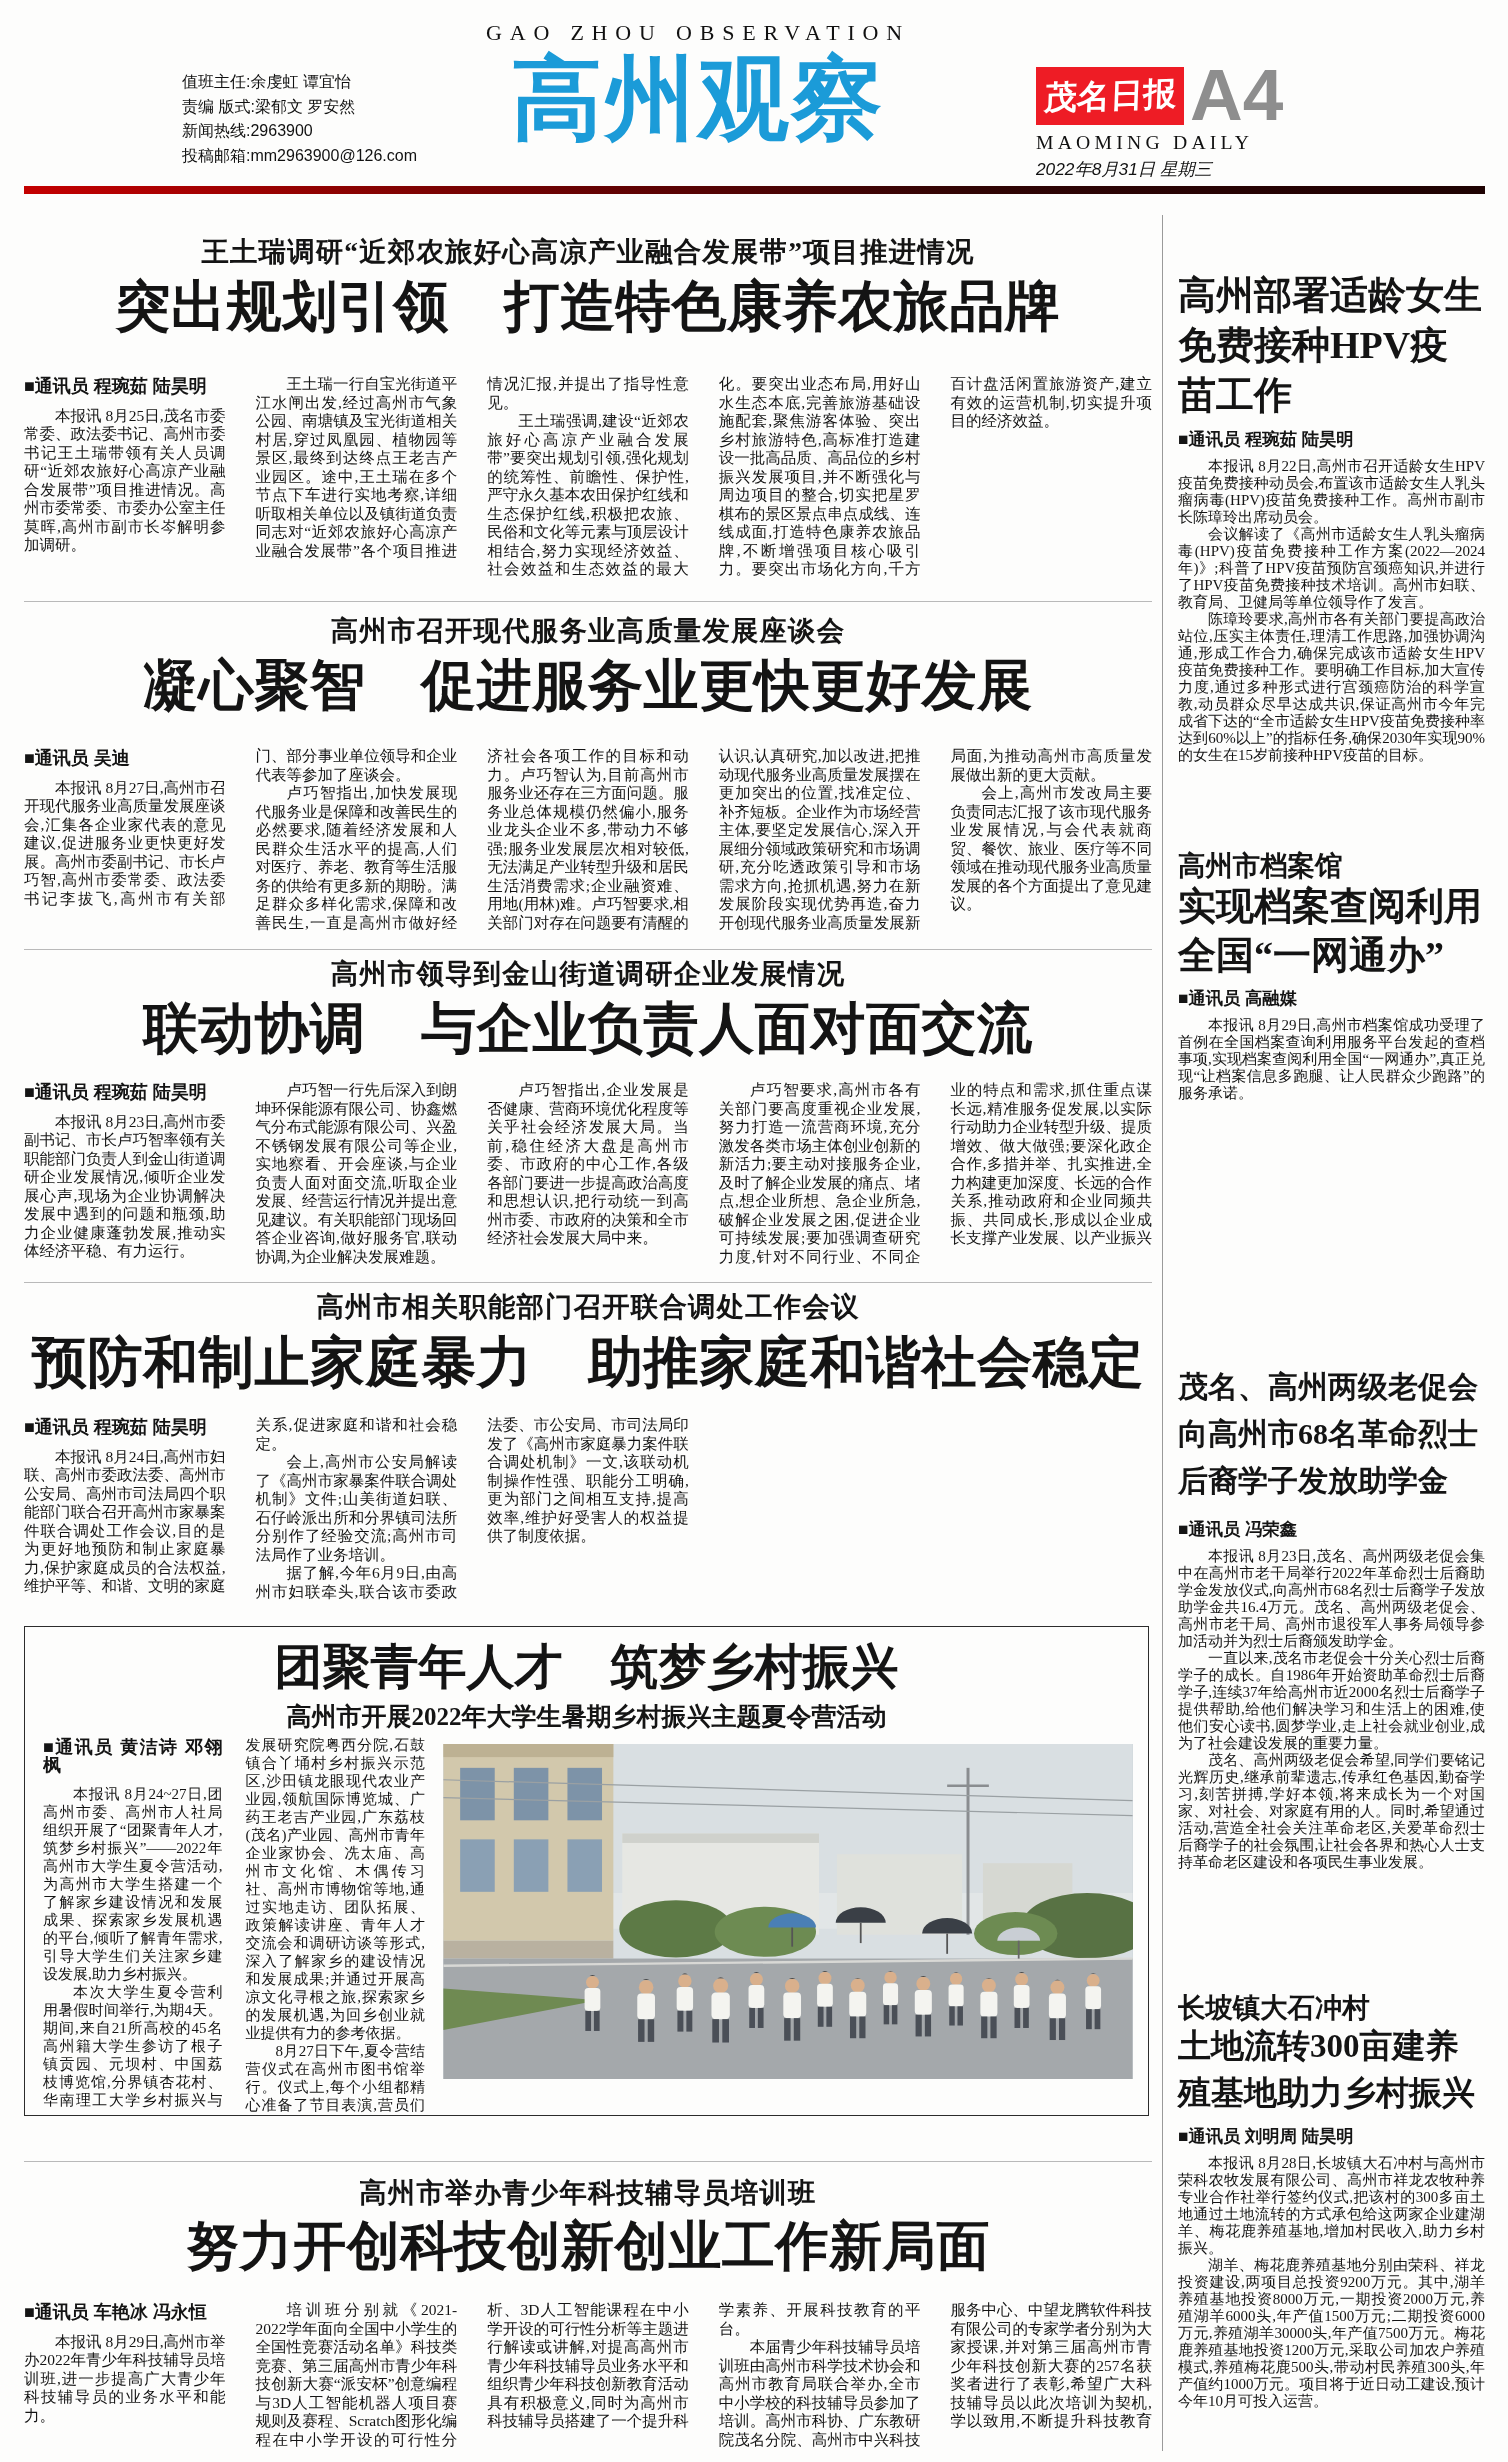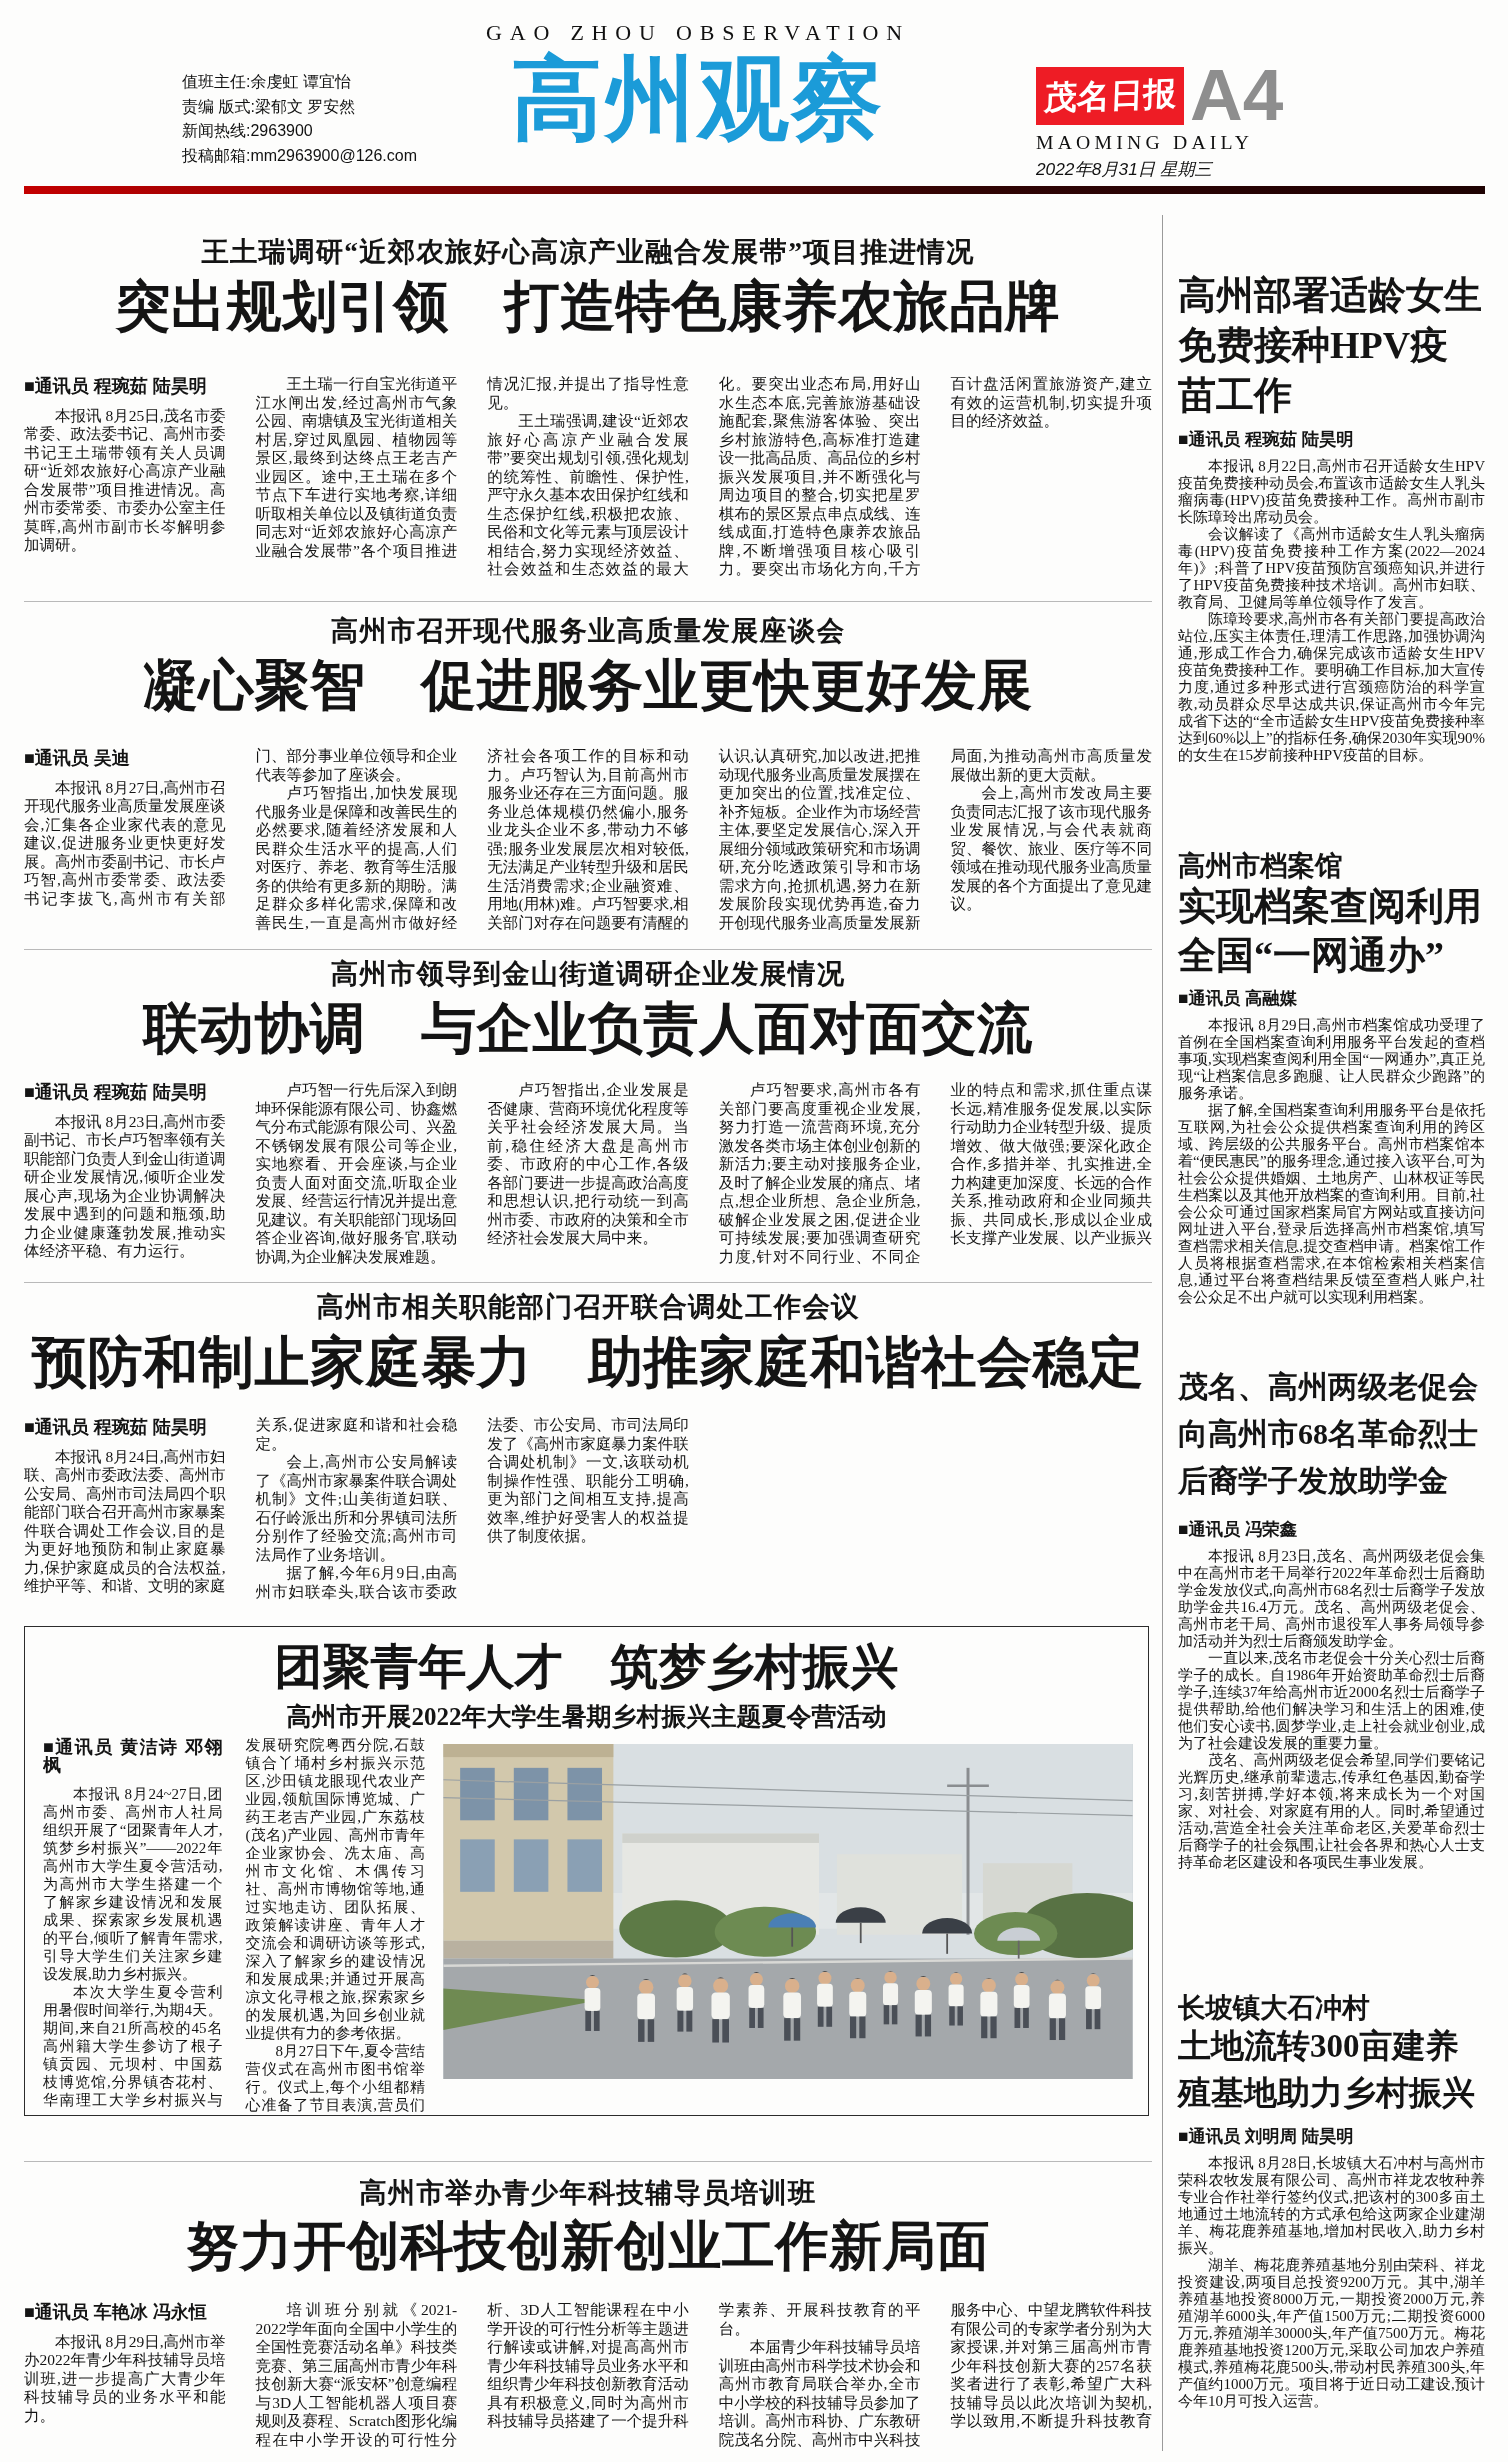--- a/index.html
+++ b/index.html
@@ -217,21 +217,20 @@
   <p>本报讯 8月22日,高州市召开适龄女生HPV疫苗免费接种动员会,布置该市适龄女生人乳头瘤病毒(HPV)疫苗免费接种工作。高州市副市长陈璋玲出席动员会。</p>
   <p>会议解读了《高州市适龄女生人乳头瘤病毒(HPV)疫苗免费接种工作方案(2022—2024年)》;科普了HPV疫苗预防宫颈癌知识,并进行了HPV疫苗免费接种技术培训。高州市妇联、教育局、卫健局等单位领导作了发言。</p>
   <p>陈璋玲要求,高州市各有关部门要提高政治站位,压实主体责任,理清工作思路,加强协调沟通,形成工作合力,确保完成该市适龄女生HPV疫苗免费接种工作。要明确工作目标,加大宣传力度,通过多种形式进行宫颈癌防治的科学宣教,动员群众尽早达成共识,保证高州市今年完成省下达的“全市适龄女生HPV疫苗免费接种率达到60%以上”的指标任务,确保2030年实现90%的女生在15岁前接种HPV疫苗的目标。</p>
 </div>
 
 <div class="abs sb sb-kicker" style="top:848px;">高州市档案馆</div>
 <div class="abs sb sb-title" style="top:882px;font-size:38px;line-height:49px;">实现档案查阅利用全国“一网通办”</div>
 <div class="abs sb sb-byline" style="top:986px;">■通讯员 高融媒</div>
 <div class="abs sb sb-body" style="top:1017px;height:329px;">
   <p>本报讯 8月29日,高州市档案馆成功受理了首例在全国档案查询利用服务平台发起的查档事项,实现档案查阅利用全国“一网通办”,真正兑现“让档案信息多跑腿、让人民群众少跑路”的服务承诺。</p>
-  <p>据了解,全国档案查询利用服务平台是依托互联网,为社会公众提供档案查询利用的跨区域、跨层级的公共服务平台。高州市档案馆本着“便民惠民”的服务理念,通过接入该平台,可为社会公众提供婚姻、土地房产、山林权证等民生档案以及其他开放档案的查询利用。目前,社会公众可通过国家档案局官方网站或直接访问网址进入平台,登录后选择高州市档案馆,填写查档需求相关信息,提交查档申请。档案馆工作人员将根据查档需求,在本馆检索相关档案信息,通过平台将查档结果反馈至查档人账户,社会公众足不出户就可以实现利用档案。</p>
 </div>
 
 <div class="abs sb sb-title" style="top:1363px;font-size:30px;line-height:47px;">茂名、高州两级老促会向高州市68名革命烈士后裔学子发放助学金</div>
 <div class="abs sb sb-byline" style="top:1517px;">■通讯员 冯荣鑫</div>
 <div class="abs sb sb-body" style="top:1548px;height:421px;">
   <p>本报讯 8月23日,茂名、高州两级老促会集中在高州市老干局举行2022年革命烈士后裔助学金发放仪式,向高州市68名烈士后裔学子发放助学金共16.4万元。茂名、高州两级老促会、高州市老干局、高州市退役军人事务局领导参加活动并为烈士后裔颁发助学金。</p>
   <p>一直以来,茂名市老促会十分关心烈士后裔学子的成长。自1986年开始资助革命烈士后裔学子,连续37年给高州市近2000名烈士后裔学子提供帮助,给他们解决学习和生活上的困难,使他们安心读书,圆梦学业,走上社会就业创业,成为了社会建设发展的重要力量。</p>
   <p>茂名、高州两级老促会希望,同学们要铭记光辉历史,继承前辈遗志,传承红色基因,勤奋学习,刻苦拼搏,学好本领,将来成长为一个对国家、对社会、对家庭有用的人。同时,希望通过活动,营造全社会关注革命老区,关爱革命烈士后裔学子的社会氛围,让社会各界和热心人士支持革命老区建设和各项民生事业发展。</p>
 </div>
 

